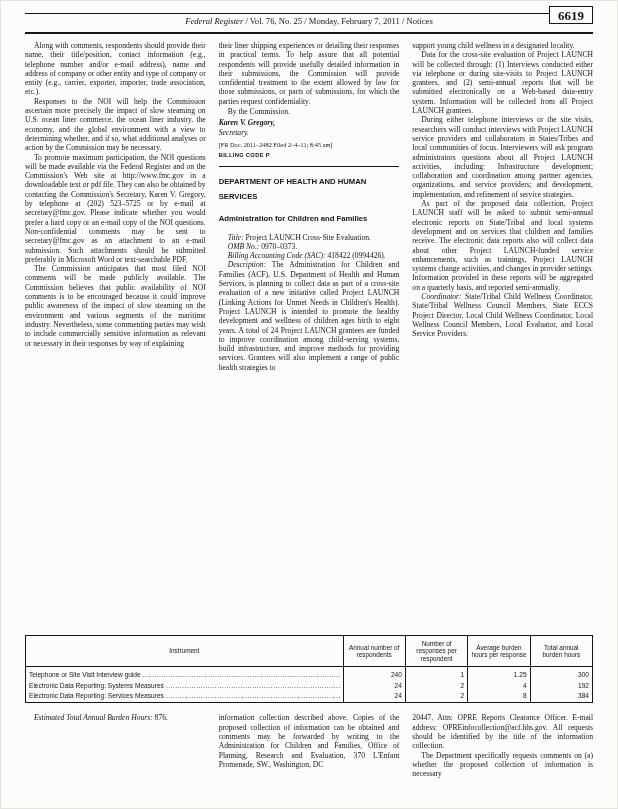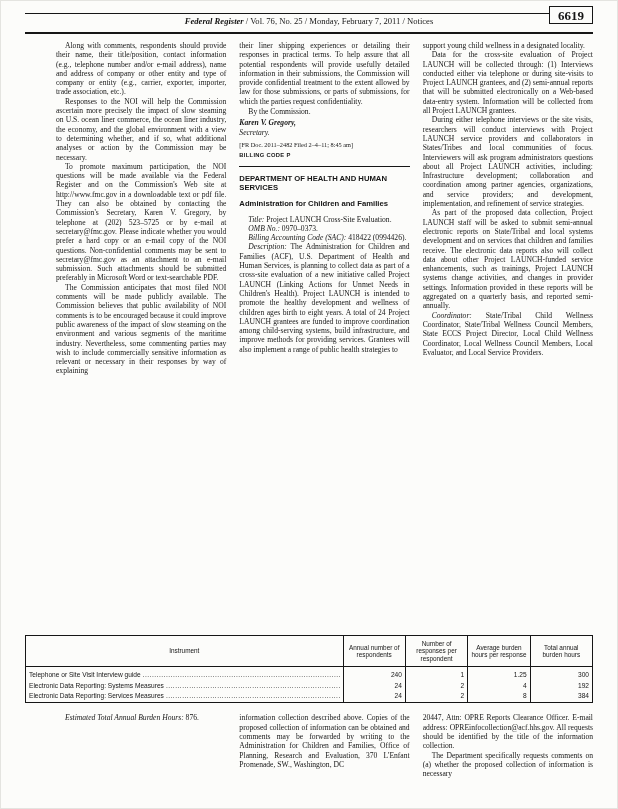--- a/index.html
+++ b/index.html
@@ -12,48 +12,48 @@
     box-shadow: inset 0 0 0 1px #e4e4e0;
   }
 
   
   .hdr { position:relative; height:21px; margin-top:2px; }
   .hdr-rule-top { position:absolute; top:3px; left:0; right:0; border-top:1px solid #161616; }
   .hdr-text {
     position:absolute; top:6px; left:50%; transform:translateX(-50%);
     font-size:8.6px; white-space:nowrap; background:#fcfcfa; padding:0 6px;
   }
-  .hdr-text .fr { font-weight:bold; font-style:italic; }
+  .hdr-text .fr { font-weight:normal; font-style:italic; }
   .pageno {
     position:absolute; right:0; top:-4px; z-index:2; background:#fcfcfa;
     border:1.5px solid #161616; padding:3px 8px 2px;
     font-weight:bold; font-size:13px; line-height:11px;
   }
   .hdr-rule-bottom { border-top:2.5px solid #161616; margin-top:1px; }
 
   
-  .cols { display:flex; gap:13px; margin-top:7px; height:584px; overflow:hidden;margin-left:31px; }
+  .cols { display:flex; gap:13px; margin-top:7px; height:584px; overflow:hidden; }
   .cols-bottom { height:86px; margin-top:10px; }
   .col { flex:1 1 0; min-width:0; font-size:7.6px; line-height:9.3px; text-align:justify; }
   .para { text-indent:9px; }
   .noindent { text-indent:0; }
   .lead { font-style:italic; }
 
   
   .byline { margin-top:1px; }
   .sig-name { font-weight:bold; font-style:italic; margin-top:2px; }
   .sig-title { font-style:italic; }
   .frdoc { font-size:6.3px; margin-top:3px; text-align:left; }
   .billing { font-family:"Liberation Sans",sans-serif; font-weight:bold; font-size:5.8px; letter-spacing:.3px; margin-top:2px; text-align:left; }
   .rule { border-top:1px solid #161616; margin:5px 0 7px; }
 
   
   .dept-head, .sub-head {
     font-family:"Liberation Sans",sans-serif; font-weight:bold;
-    font-size:7.7px; line-height:9px; text-align:left; margin:0 0 7px;
+    font-size:7.7px; line-height:15px; text-align:left; margin:0 0 7px;
   }
 
   
   .tbl-section { margin-top:10px; }
   .tbl-title {
     text-align:center; font-variant:small-caps; font-size:8.4px;
     letter-spacing:.6px; margin-bottom:4px;
   }
   table.burden {
     width:100%; border-collapse:collapse; border:1px solid #161616;

